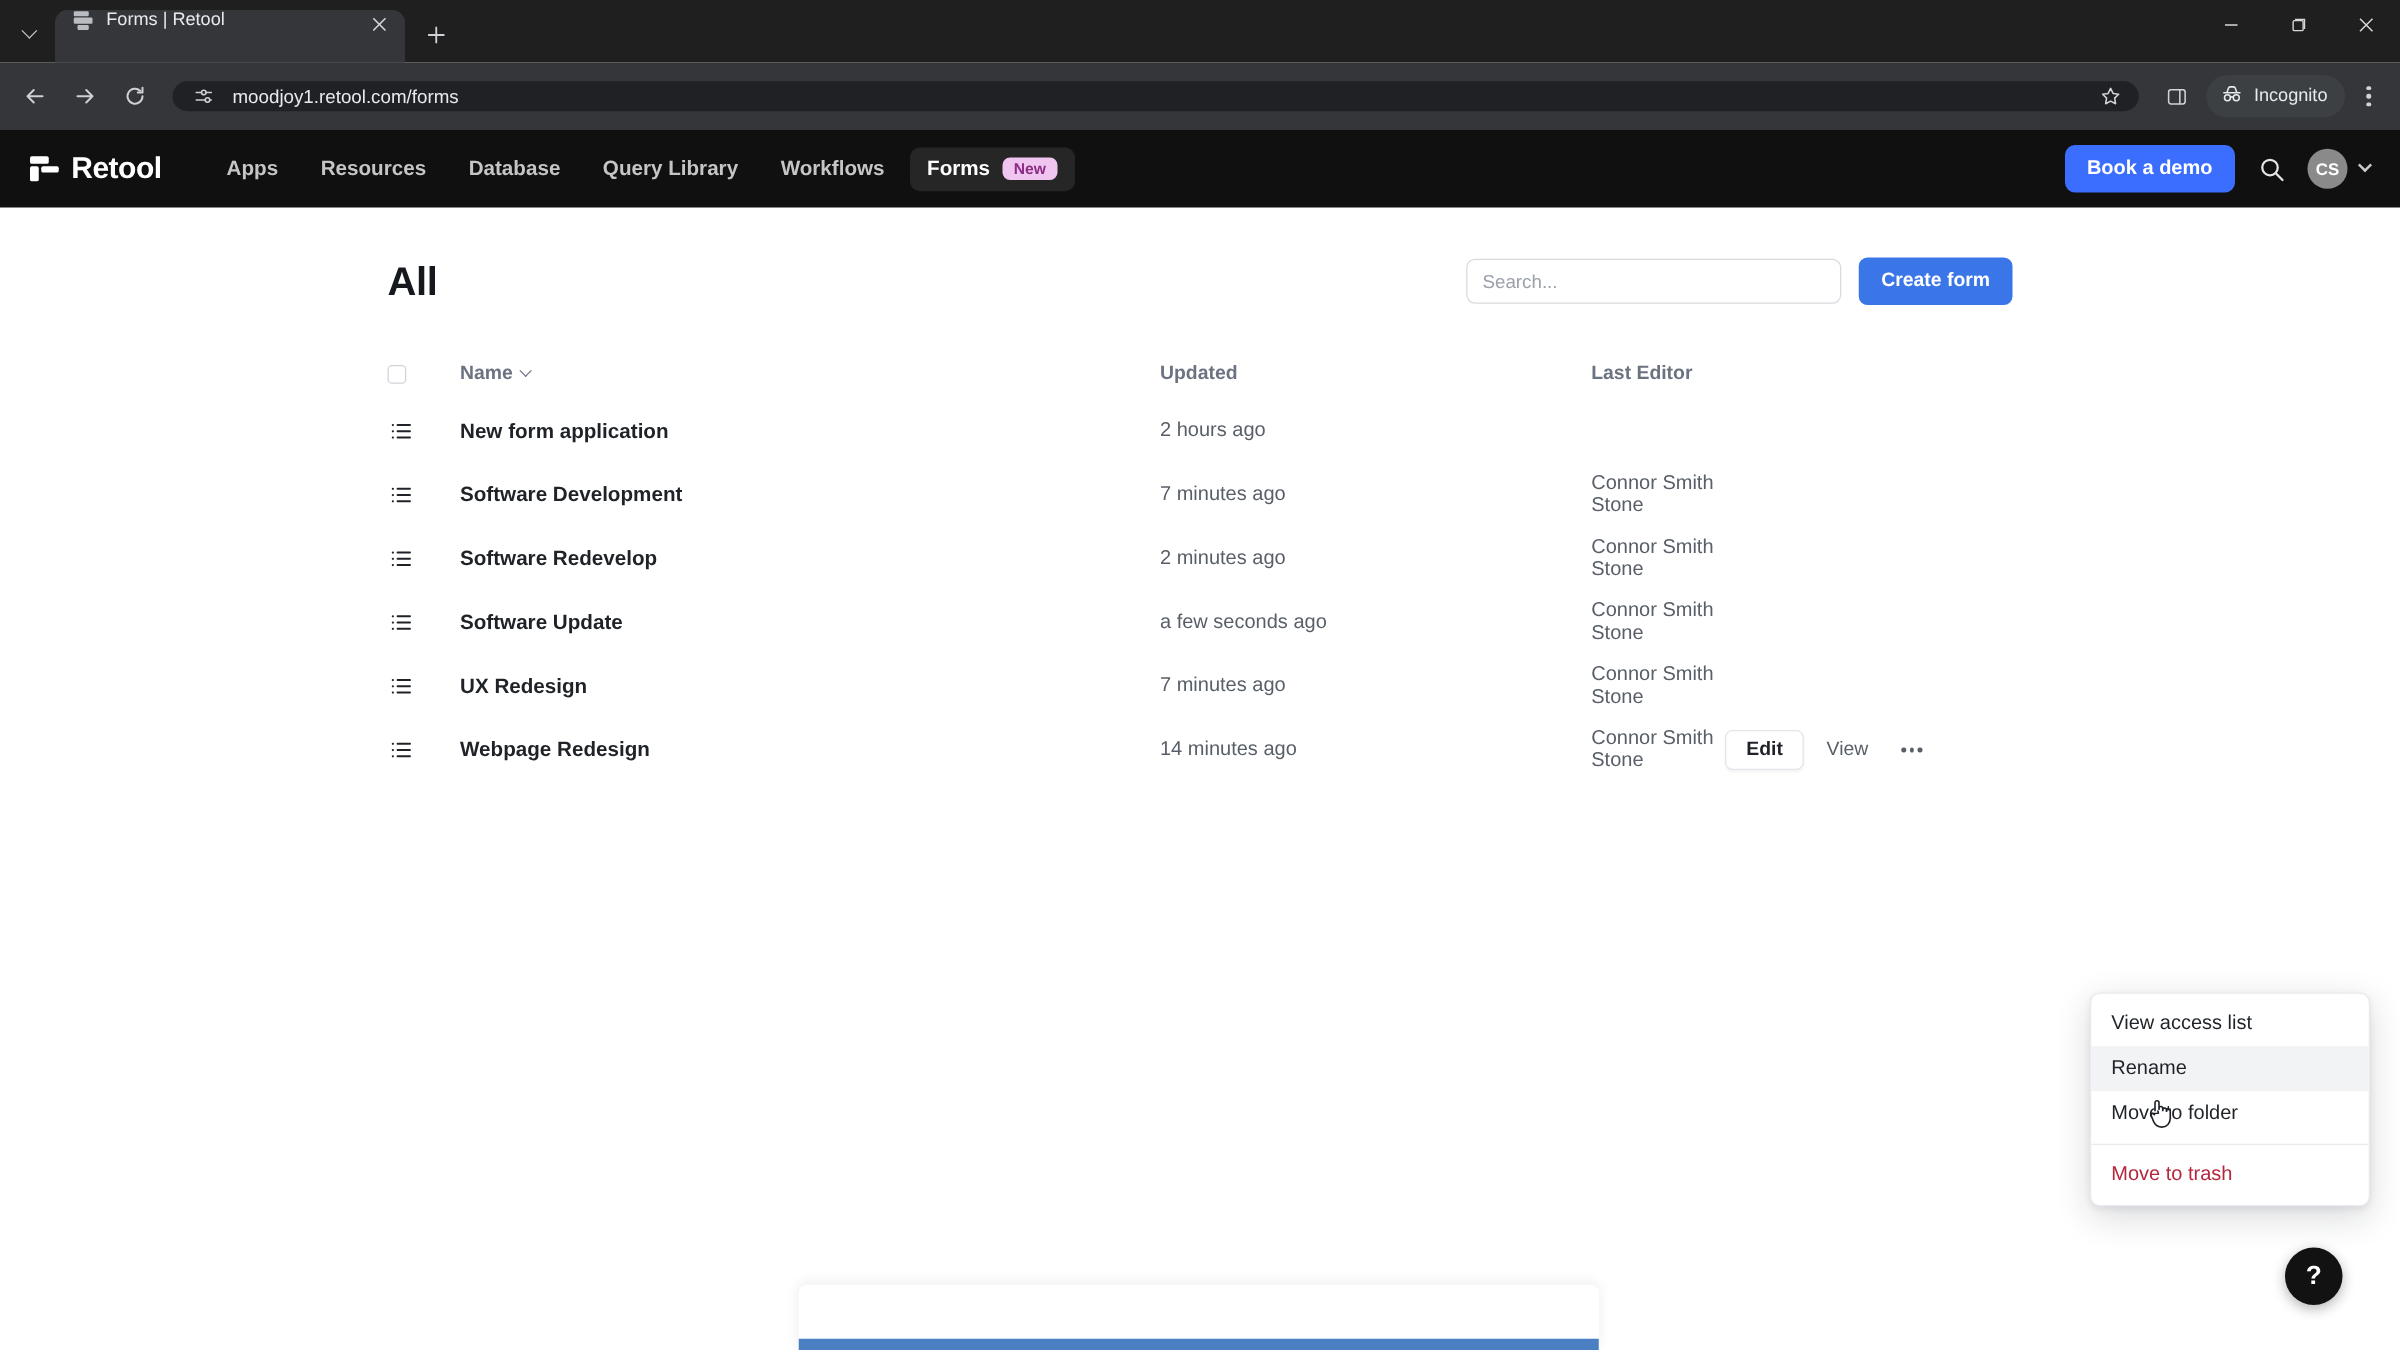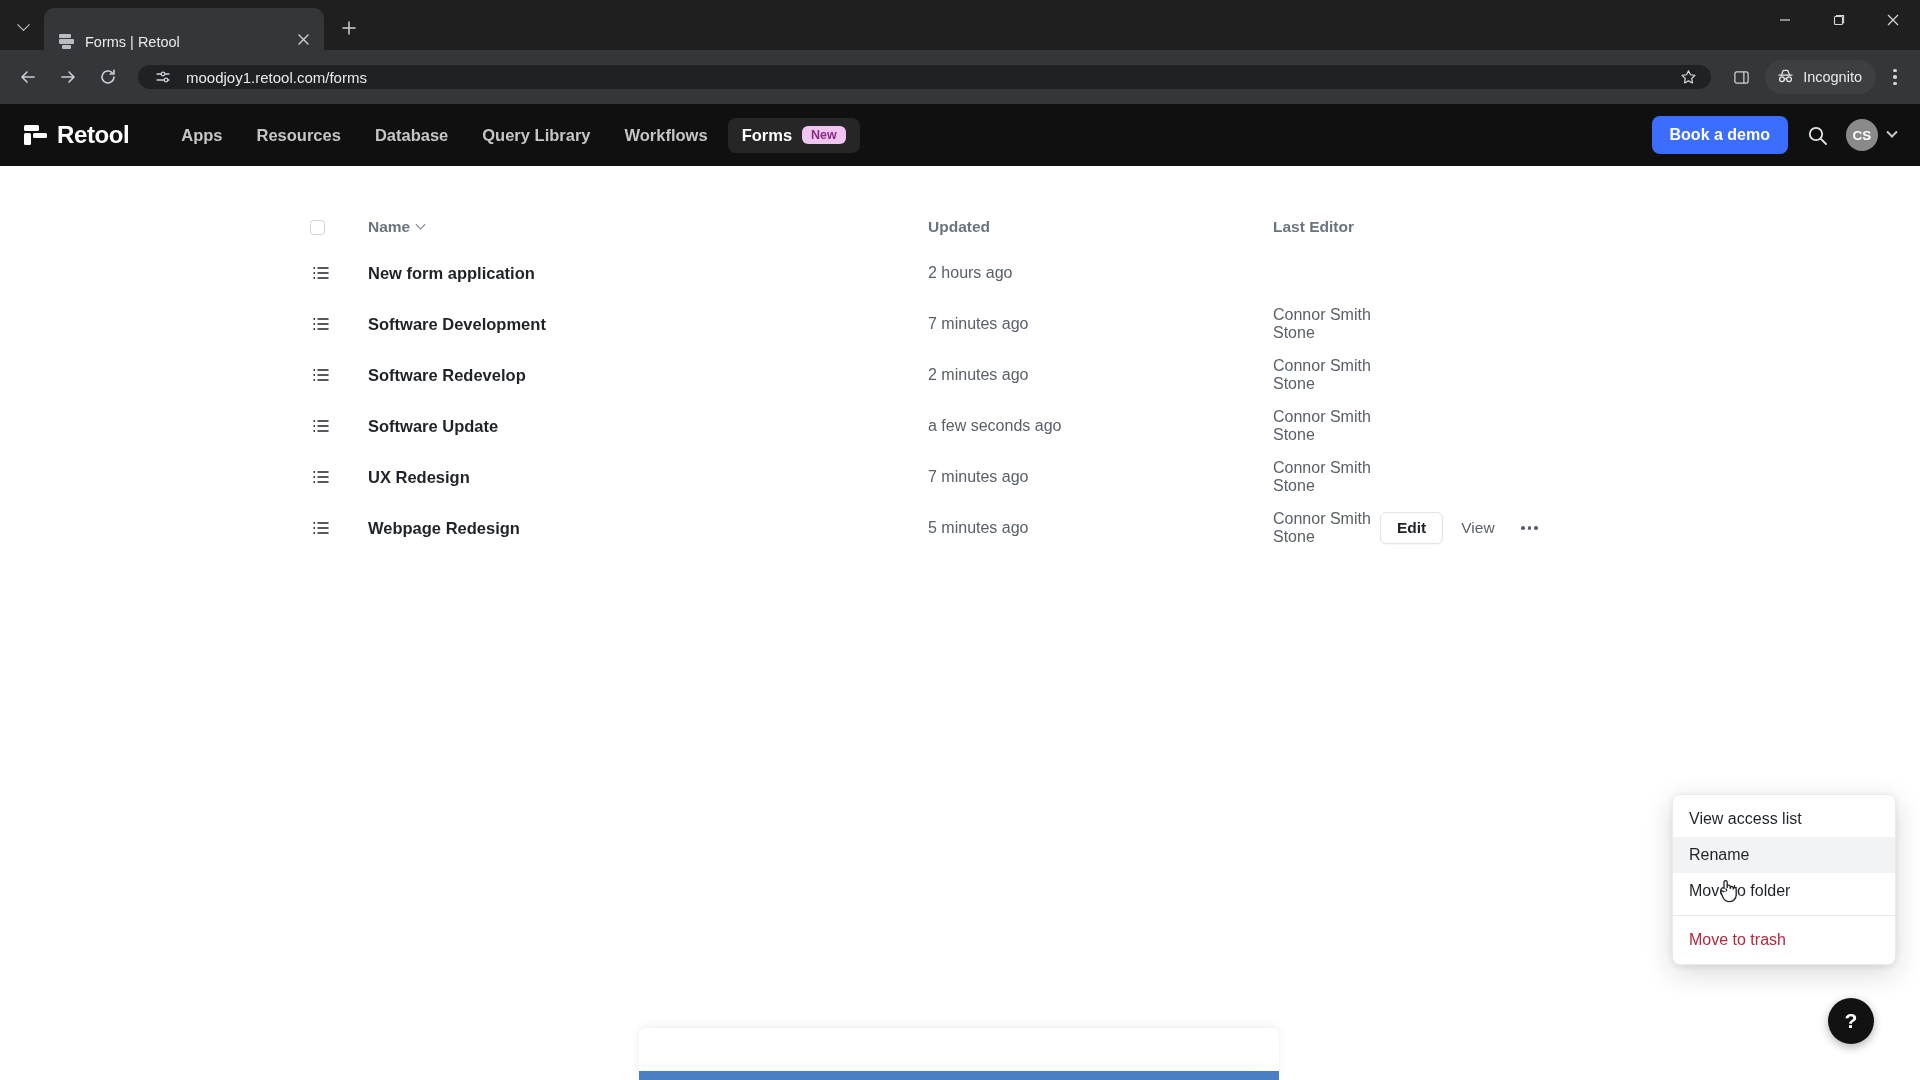--- a/index.html
+++ b/index.html
@@ -22,21 +22,21 @@
   .tab-list-btn {
     width: 34px; height: 34px; margin-bottom: 6px; margin-right: 4px;
     display: flex; align-items: center; justify-content: center;
     border-radius: 6px; color: #c7c7c7;
   }
   .chev { width: 9px; height: 9px; border-right: 1.6px solid #c9c9c9; border-bottom: 1.6px solid #c9c9c9;
           transform: rotate(45deg) translate(-2px,-2px); }
 
   .tab {
     height: 42px; width: 280px; background: #35363a; color: #e8eaed;
-    border-radius: 10px 10px 0 0; display: flex; align-items: flex-end;
+    border-radius: 10px 10px 0 0; display: flex; align-items: flex-start;
     padding: 0 10px 0 14px; font-size: 14.5px; position: relative;
   }
   .tab-favicon {
     width: 17px; height: 17px; margin-right: 10px; flex: none;
     position: relative;
   }
   .tab-favicon i { position: absolute; background: #b9bcc1; display:block; border-radius:1px; }
   .tab-favicon .f1 { left:1px; top:1px; width:12px; height:3.5px; }
   .tab-favicon .f2 { left:1px; top:6px; width:15px; height:4.5px; }
   .tab-favicon .f3 { left:4px; top:12px; width:9px; height:3.5px; }
@@ -371,20 +371,27 @@
           </svg>
         </div>
         <div class="rt-avatar">CS</div>
         <span class="rt-caret"></span>
       </div>
     </div>
 
     <div class="content">
       <div class="inner">
 
+        <div class="head-row">
+          <div class="page-title">All</div>
+          <div class="head-actions">
+            <input class="search-box" type="text" placeholder="Search..." style="">
+            <button class="create-btn">Create form</button>
+          </div>
+        </div>
 
         <div class="tbl">
           <div class="tbl-head">
             <div class="col-check">
               <span class="cbox"></span>
             </div>
             <div class="th col-name">
               <span>Name</span>
               <span class="sort-chev"></span>
             </div>
@@ -479,21 +486,21 @@
                   <svg width="18" height="18" viewBox="0 0 18 18" fill="none" stroke="currentColor" stroke-width="1.5" stroke-linecap="round">
                     <circle cx="2.3" cy="4" r="0.9" fill="currentColor" stroke="none"></circle>
                     <path d="M6 4h10"></path>
                     <circle cx="2.3" cy="9" r="0.9" fill="currentColor" stroke="none"></circle>
                     <path d="M6 9h10"></path>
                     <circle cx="2.3" cy="14" r="0.9" fill="currentColor" stroke="none"></circle>
                     <path d="M6 14h10"></path>
                   </svg>
                 </div>
                 <div class="cell-name">Webpage Redesign</div>
-                <div class="cell-upd">5 minutes ago</div>
+                <div class="cell-upd">14 minutes ago</div>
                 <div class="cell-editor">Connor Smith Stone</div>
                 <div class="cell-act">
                   <button class="btn-edit">Edit</button>
                   <button class="btn-view">View</button>
                   <button class="btn-more">
                     <span></span>
                     <span></span>
                     <span></span>
                   </button>
                 </div>

